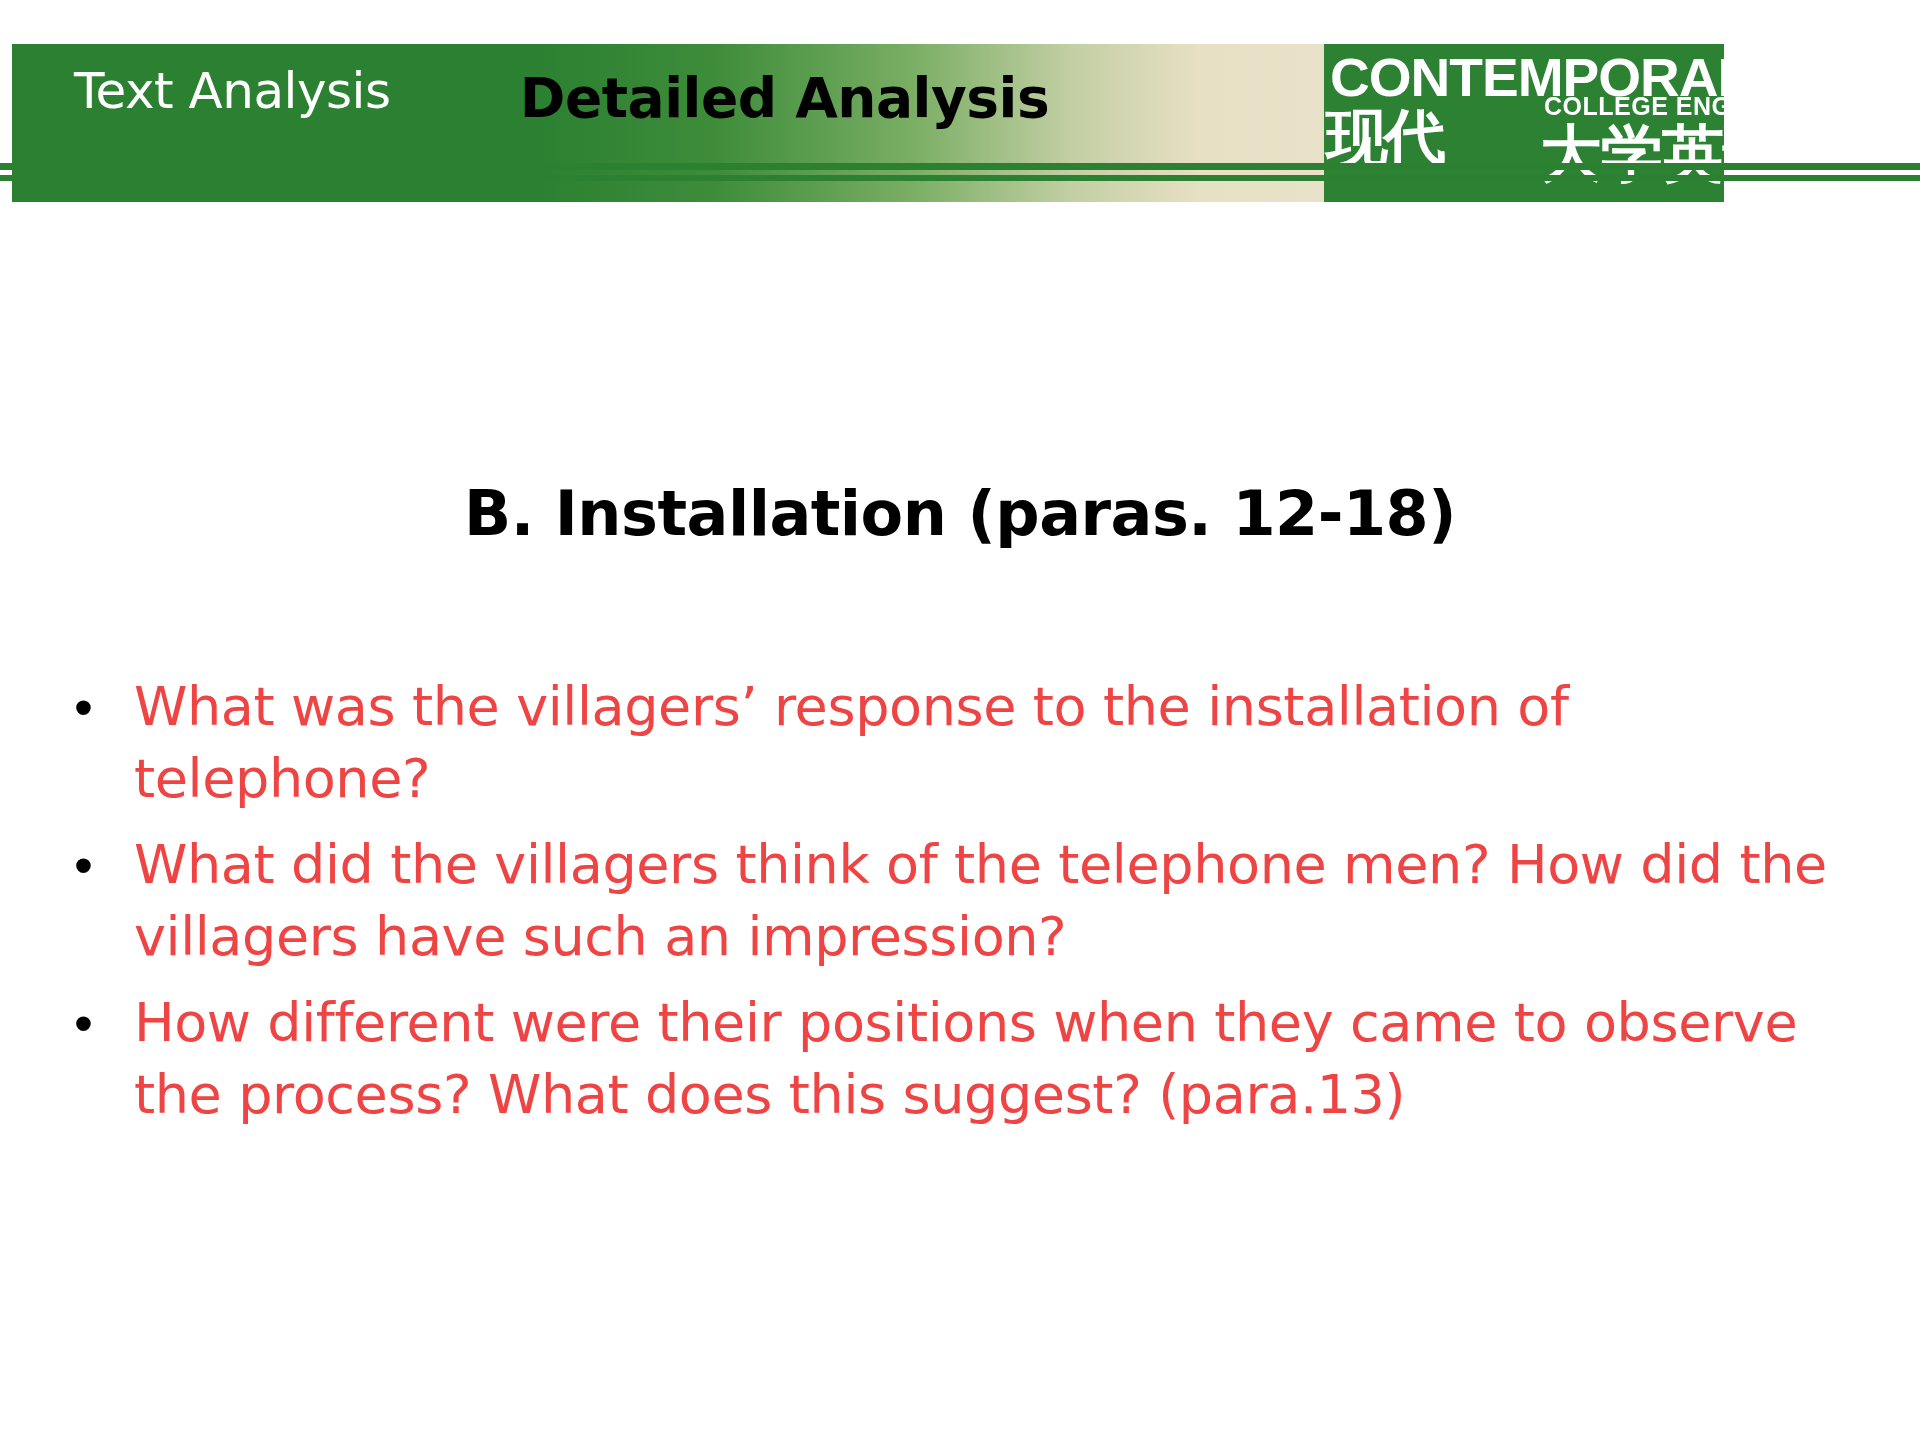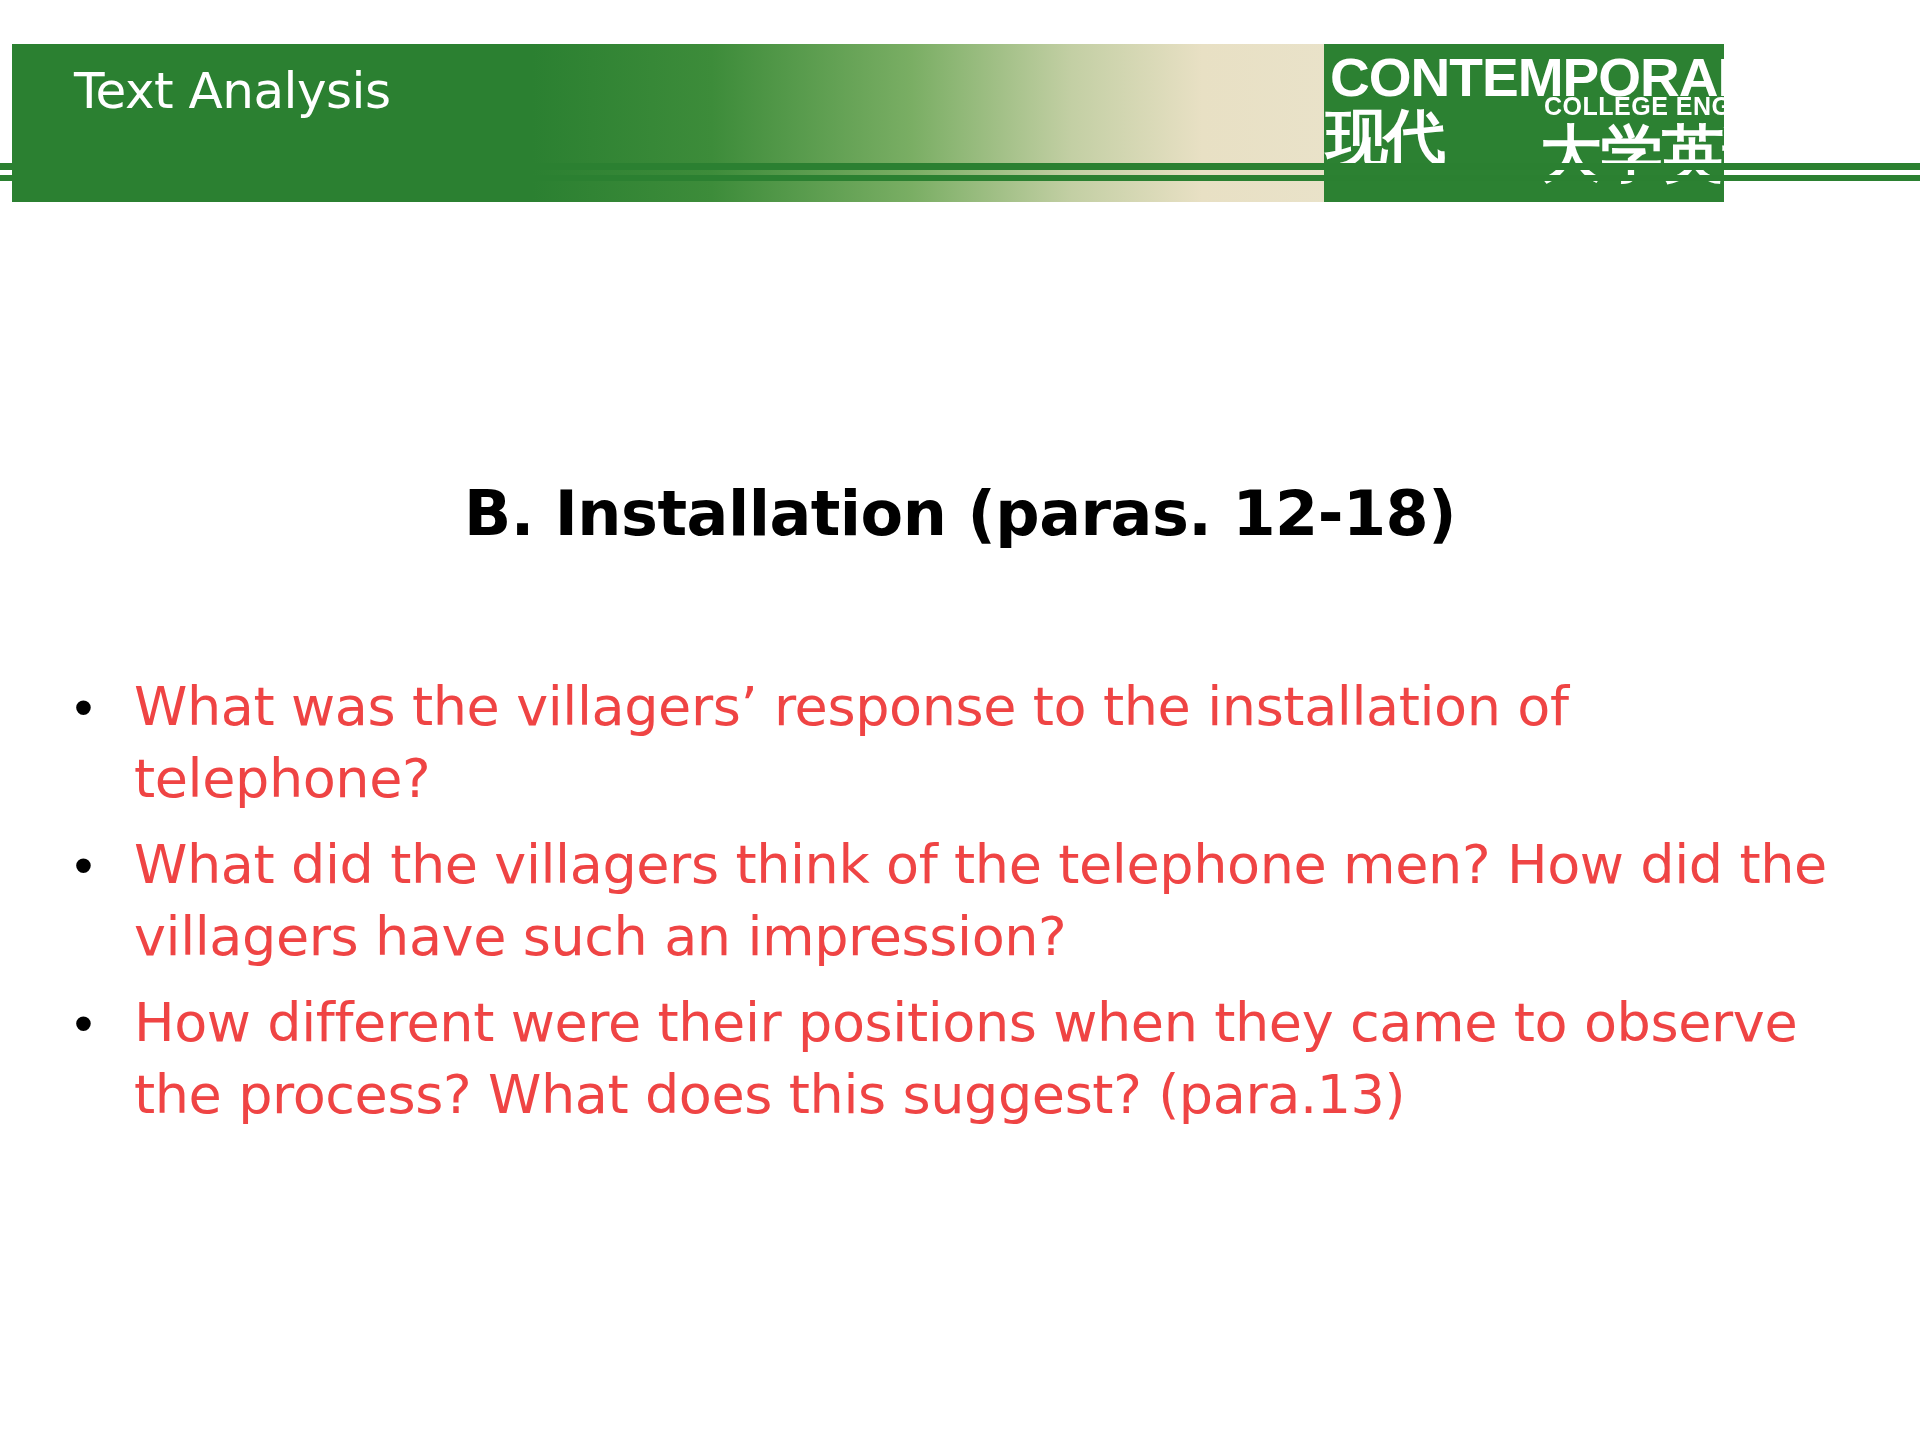--- a/index.html
+++ b/index.html
@@ -179,20 +179,21 @@
     color: #ef4444;
     letter-spacing: -0.4px;
   }
 </style>
 </head>
 <body>
 
 <div id="slide-header">
   <div id="header-left-label">Text Analysis</div>
 
+  <div id="header-title">Detailed Analysis</div>
 
   <div id="brand-logo">
     <div class="logo-en-top">CONTEMPORARY</div>
     <div class="logo-cn-big">现代</div>
     <div class="logo-en-sub">COLLEGE ENGLISH</div>
     <div class="logo-cn-sub">大学英语</div>
   </div>
 </div>
 
 <div class="rule" id="rule-one"></div>

